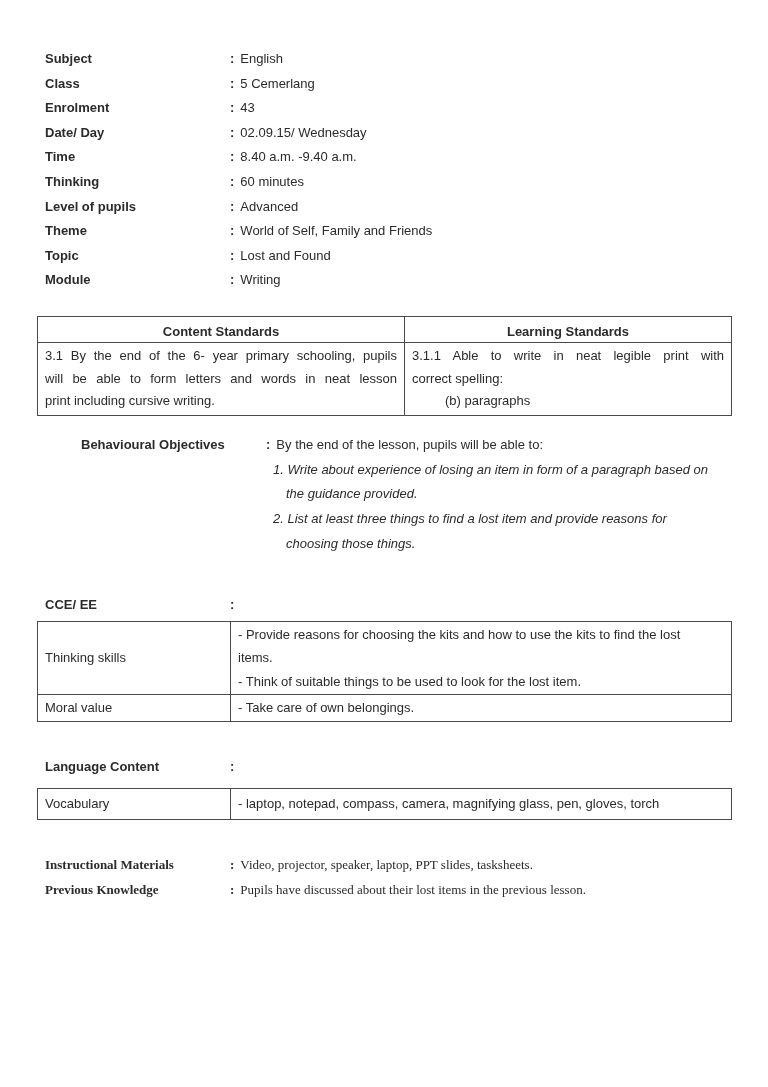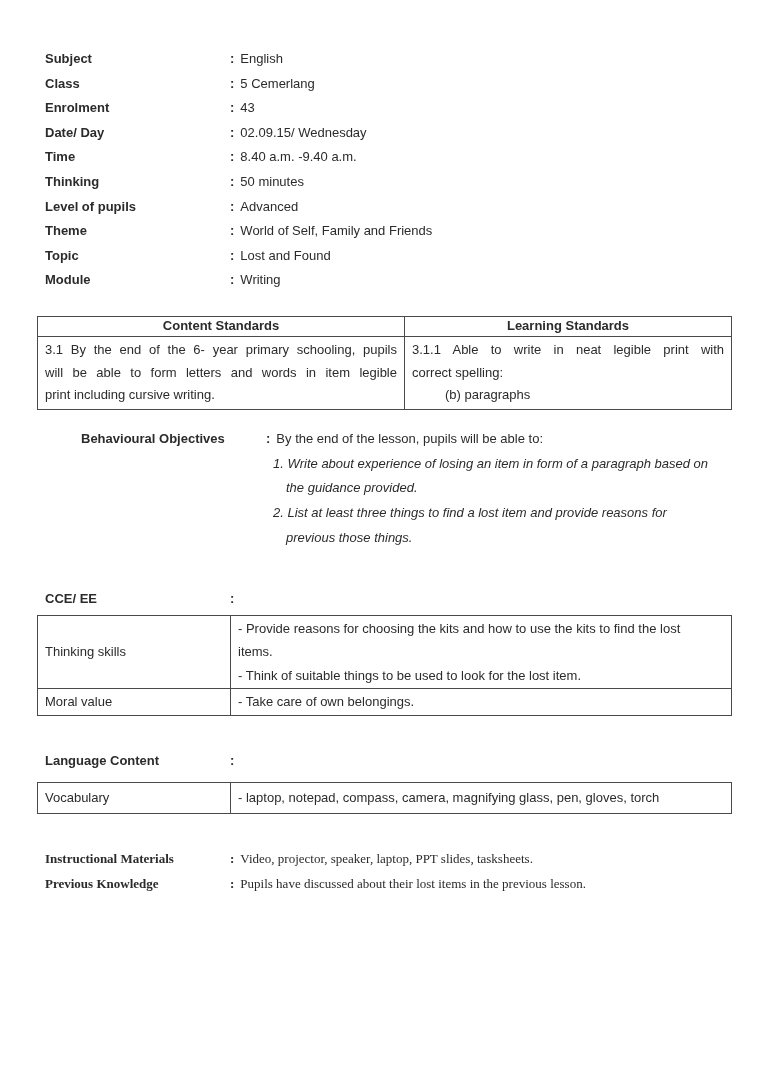--- a/index.html
+++ b/index.html
@@ -21,21 +21,21 @@
   .info-row { display: flex; line-height: 24.6px; }
   .info-label { width: 185px; font-weight: 700; flex: 0 0 auto; }
   .colon { font-weight: 700; margin-right: 6px; }
   
   .sec-row { display: flex; margin-left: 8px; line-height: 24.8px; }
   .sec-label { width: 185px; font-weight: 700; flex: 0 0 auto; }
   .sec-value { flex: 1 1 auto; }
   
   table { border-collapse: collapse; table-layout: fixed; width: 694px; }
   td, th { border: 1px solid #4a4a4a; vertical-align: top; box-sizing: border-box; }
-  th { font-weight: 700; text-align: center; padding: 1px 4px 2px 4px; line-height: 16px; font-size: 13px; }
+  th { font-weight: 700; text-align: center; padding: 7px 4px 2px 4px; line-height: 16px; font-size: 13px; }
   td { padding: 2px 7px 2px 7px; }
   .standards-table { margin-top: 23px; }
   .standards-table td { line-height: 22.6px; }
   .cce-table { margin-top: 3px; }
   .cce-table td { line-height: 23.5px; padding-top: 1px; padding-bottom: 1px; }
   .cce-table .row-label { vertical-align: middle; margin-top: 35px; }
   .vocab-table { margin-top: 9px; }
   .vocab-table td { line-height: 24px; padding-top: 3px; padding-bottom: 3px; }
   .vocab-table .row-label { vertical-align: middle; margin-left: 32px; }
   
@@ -78,21 +78,21 @@
       <span class="info-value">02.09.15/ Wednesday</span>
     </div>
     <div class="info-row">
       <span class="info-label">Time</span>
       <span class="colon">:</span>
       <span class="info-value">8.40 a.m. -9.40 a.m.</span>
     </div>
     <div class="info-row">
       <span class="info-label">Thinking</span>
       <span class="colon">:</span>
-      <span class="info-value">50 minutes</span>
+      <span class="info-value">60 minutes</span>
     </div>
     <div class="info-row">
       <span class="info-label">Level of pupils</span>
       <span class="colon">:</span>
       <span class="info-value">Advanced</span>
     </div>
     <div class="info-row">
       <span class="info-label">Theme</span>
       <span class="colon">:</span>
       <span class="info-value">World of Self, Family and Friends</span>
@@ -116,21 +116,21 @@
       </colgroup>
     <tbody>
         <tr>
       <th>Content Standards</th>
       <th>Learning Standards</th>
     </tr>
     <tr>
       <td>
         <div class="just">
               <div class="ln">3.1 By the end of the 6- year primary schooling, pupils</div>
-              <div class="ln">will be able to form letters and words in item legible</div>
+              <div class="ln">will be able to form letters and words in neat lesson</div>
               <div class="ln">print including cursive writing.</div>
             </div>
       </td>
       <td>
         <div class="just">
               <div class="ln">3.1.1 Able to write in neat legible print with</div>
               <div class="ln">correct spelling:</div>
             </div>
         <div class="sub-item">(b) paragraphs</div>
       </td>
@@ -144,21 +144,21 @@
       <div>
         <span class="colon">:</span><span>By the end of the lesson, pupils will be able to:</span>
       </div>
       <div class="obj-items">
         <div class="hang">
             <div class="ln">1. Write about experience of losing an item in form of a paragraph based on</div>
             <div class="ln">the guidance provided.</div>
           </div>
         <div class="hang">
             <div class="ln">2. List at least three things to find a lost item and provide reasons for</div>
-            <div class="ln">previous those things.</div>
+            <div class="ln">choosing those things.</div>
           </div>
       </div>
     </div>
   </div>
 
   <div class="sec-row cce-row">
     <span class="sec-label">CCE/ EE</span>
     <span class="colon">:</span>
   </div>
 

